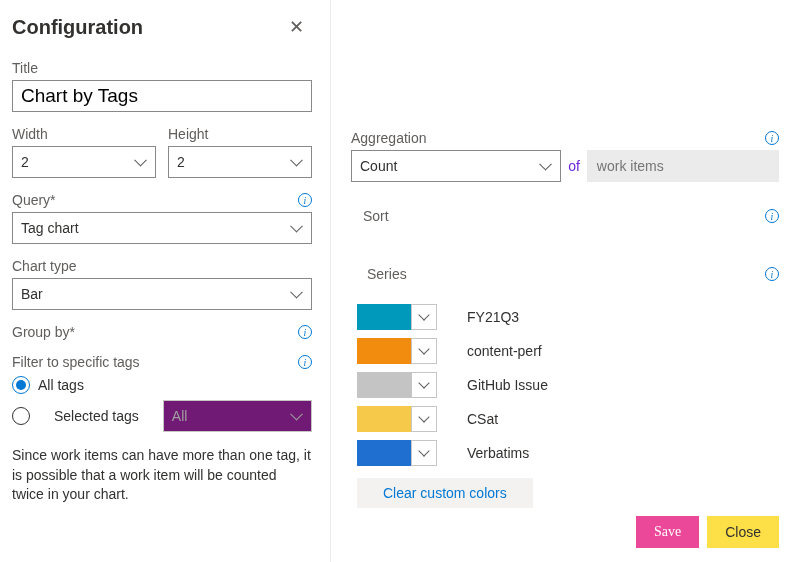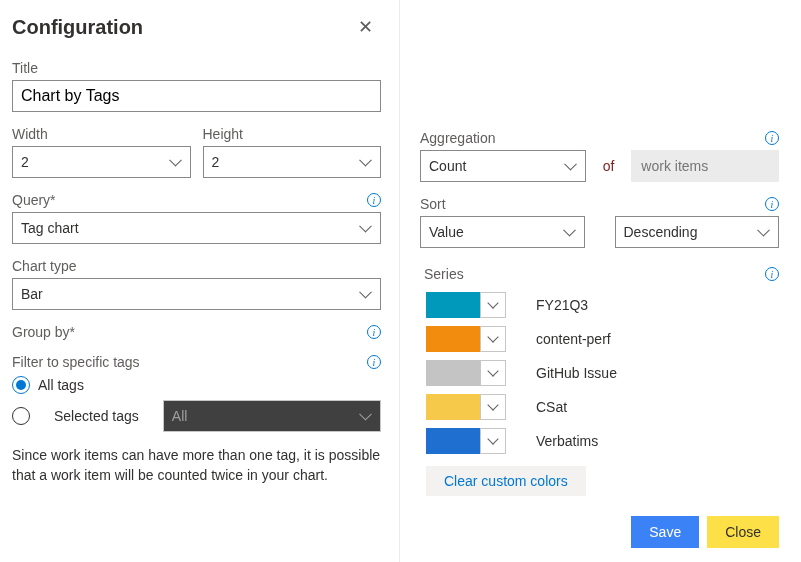--- a/index.html
+++ b/index.html
@@ -11,21 +11,21 @@
     background: #fff;
     width: 801px;
     height: 562px;
     overflow: hidden;
   }
   .panel {
     display: flex;
     height: 100%;
   }
   .col-left {
-    width: 400px;
+    width: 331px;
     padding: 12px 18px 12px 12px;
     border-right: 1px solid #edebe9;
   }
   .col-right {
     flex: 1;
     padding: 130px 22px 12px 20px;
     position: relative;
   }
   .header {
     display: flex;
@@ -70,38 +70,38 @@
     justify-content: center;
     font-style: italic;
     font-family: Georgia, serif;
     cursor: pointer;
   }
   .input-text {
     width: 100%;
     height: 32px;
     border: 1px solid #8a8886;
     padding: 0 8px;
-    font-size: 16px;
+    font-size: 19px;
     font-family: inherit;
     background: #fff;
   }
   .select {
     width: 100%;
     height: 32px;
     border: 1px solid #8a8886;
     padding: 0 28px 0 8px;
     font-size: 14px;
     background: #fff;
     position: relative;
     display: flex;
     align-items: center;
     cursor: pointer;
   }
   .select.disabled {
-    background: #404040;
+    background: #701a75;
     color: #a19f9d;
     border-color: #c8c6c4;
     cursor: default;
   }
   .select::after {
     content: "";
     position: absolute;
     right: 10px;
     top: 50%;
     width: 8px;
@@ -138,23 +138,23 @@
     background: #0078d4;
     border-radius: 50%;
   }
   .radio.checked { border-color: #0078d4; }
   .note {
     font-size: 14px;
     color: #323130;
     line-height: 1.4;
     margin-top: 14px;
   }
-  .agg-row { display: flex; align-items: center; gap: 17px; }
+  .agg-row { display: flex; align-items: center; gap: 7px; }
   .agg-row .select { flex: 1; }
-  .agg-of { color: #7f1d1d; }
+  .agg-of { color: #6d28d9; }
   .agg-target {
     flex: 1;
     height: 32px;
     background: #ebebeb;
     color: #757575;
     display: flex;
     align-items: center;
     padding: 0 10px;
     font-size: 14px;
   }
@@ -186,41 +186,41 @@
     width: 7px; height: 7px;
     border-right: 1px solid #605e5c;
     border-bottom: 1px solid #605e5c;
     transform: translateY(-2px) rotate(45deg);
   }
   .series-label { font-size: 14px; }
   .clear-colors {
     display: inline-block;
     background: #f3f2f1;
     color: #0078d4;
-    padding: 7px 18px;
+    padding: 7px 26px;
     font-size: 14px;
     cursor: pointer;
     margin-top: 4px;
   }
   .footer {
     position: absolute;
     bottom: 14px;
     right: 22px;
     display: flex;
     gap: 8px;
   }
   .btn {
     height: 32px;
     padding: 0 18px;
     border: none;
     font-size: 14px;
     font-family: inherit;
     cursor: pointer;
   }
-  .btn-primary { background: #3b82f6; color: #fff; }
+  .btn-primary { background: #ec4899; color: #fff; font-family: Liberation Serif, serif; }
   .btn-default { background: #fde047; color: #323130; }
   .tag-select-row { display:flex; align-items:center; gap:24px; }
 </style>
 </head>
 <body>
 
 <div class="panel">
 
   <div class="col-left">
     <div class="header">
@@ -305,36 +305,28 @@
         </div>
         <span class="agg-of">of</span>
         <div class="agg-target">
           <span>work items</span>
         </div>
       </div>
     </div>
 
     <div class="field">
       <div class="label-row">
-        <span class="label" style="margin:0">Sort</span>
-        <span class="info-icon">i</span>
-      </div>
-      <div class="sort-row">
-        <div class="select">
-          <span>Value</span>
-        </div>
-        <div class="select">
-          <span>Descending</span>
-        </div>
-      </div>
-    </div>
-
-    <div class="field">
-      <div class="label-row">
-        <span class="label" style="margin:4px">Series</span>
+        <span class="label" style="margin:12px">Sort</span>
+        <span class="info-icon">i</span>
+      </div>
+    </div>
+
+    <div class="field">
+      <div class="label-row">
+        <span class="label" style="margin:16px">Series</span>
         <span class="info-icon">i</span>
       </div>
       <div id="series-list" style="margin-top:6px; margin-left:6px;">
           <div class="series-row">
             <div class="swatch-wrap">
               <div class="swatch" style="background:#0099bc"></div>
               <div class="swatch-dd"></div>
             </div>
             <span class="series-label">FY21Q3</span>
           </div>

